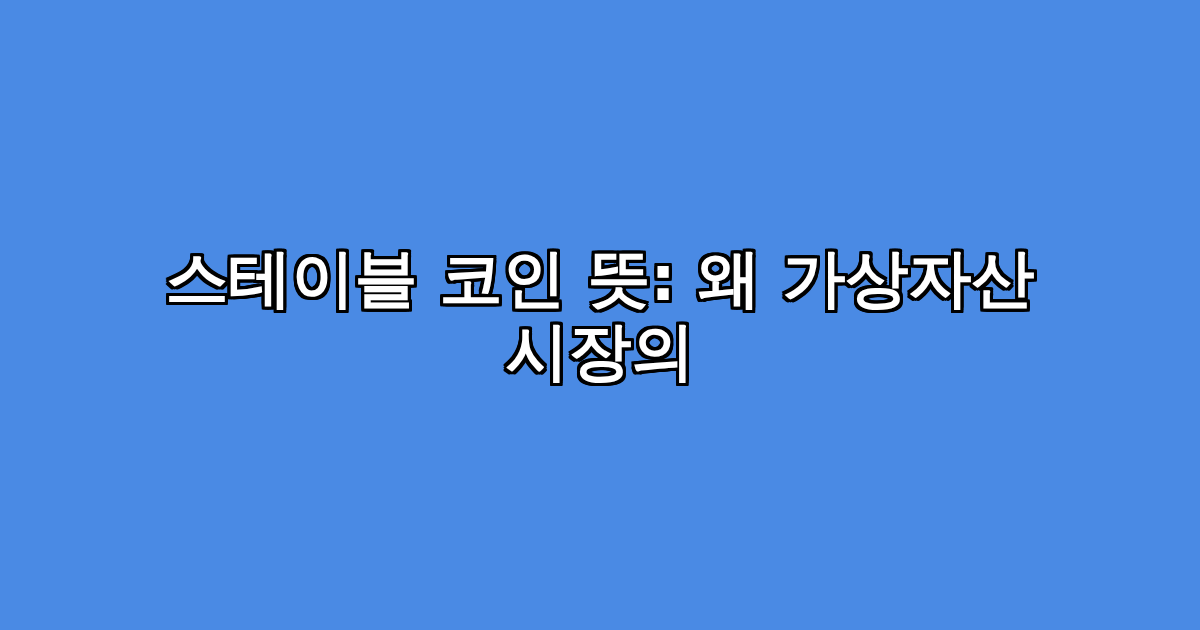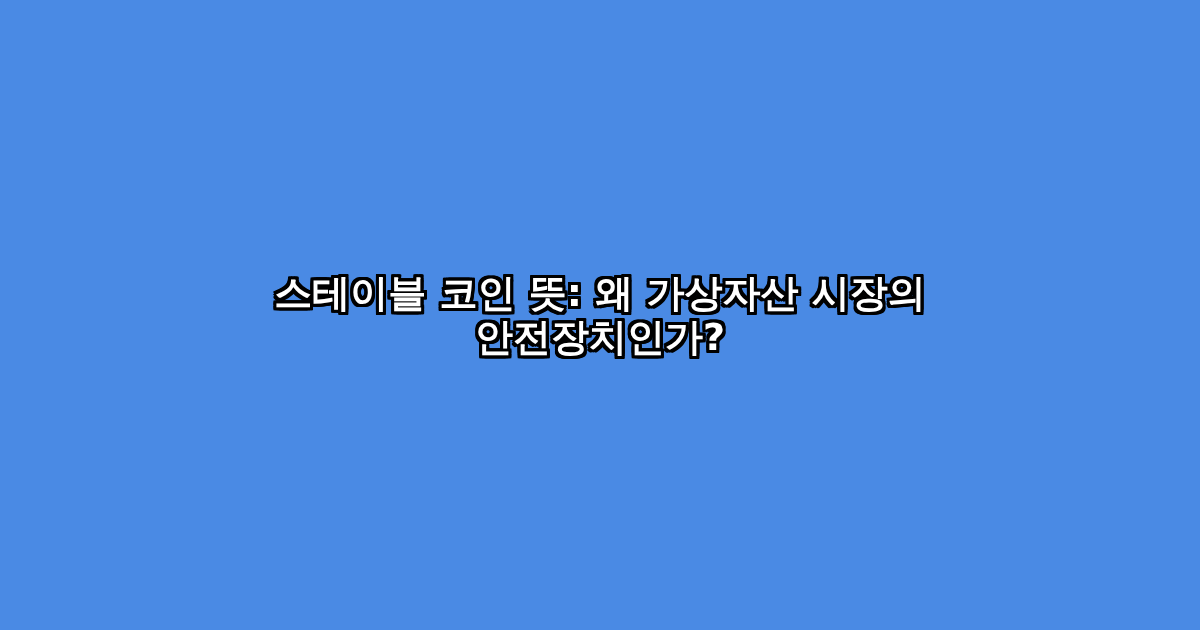--- a/index.html
+++ b/index.html
@@ -27,21 +27,21 @@
   #title-block {
     width: 1040px;
     text-align: center;
     padding: 0 20px;
     box-sizing: border-box;
   }
 
   .headline {
     margin: 0;
     font-family: "DejaVu Sans", "Liberation Sans", sans-serif;
-    font-size: 38px;
+    font-size: 63px;
     font-weight: 700;
     line-height: 1.16;
     letter-spacing: 0px;
     color: #FFFFFF;
     text-align: center;
     word-break: keep-all;
     
     -webkit-text-stroke: 3px #000000;
     paint-order: stroke fill;
     text-shadow:
@@ -60,18 +60,17 @@
 </style>
 </head>
 <body>
 
 <div id="og-card" style="background-color: rgb(74, 138, 228);">
 
   <div id="title-block">
 
     <h1 class="headline">
       <span class="line">스테이블 코인 뜻: 왜 가상자산 시장의</span>
-      <span class="line">안전장치인가?</span>
     </h1>
 
   </div>
 
 </div>
 
 </body></html>

